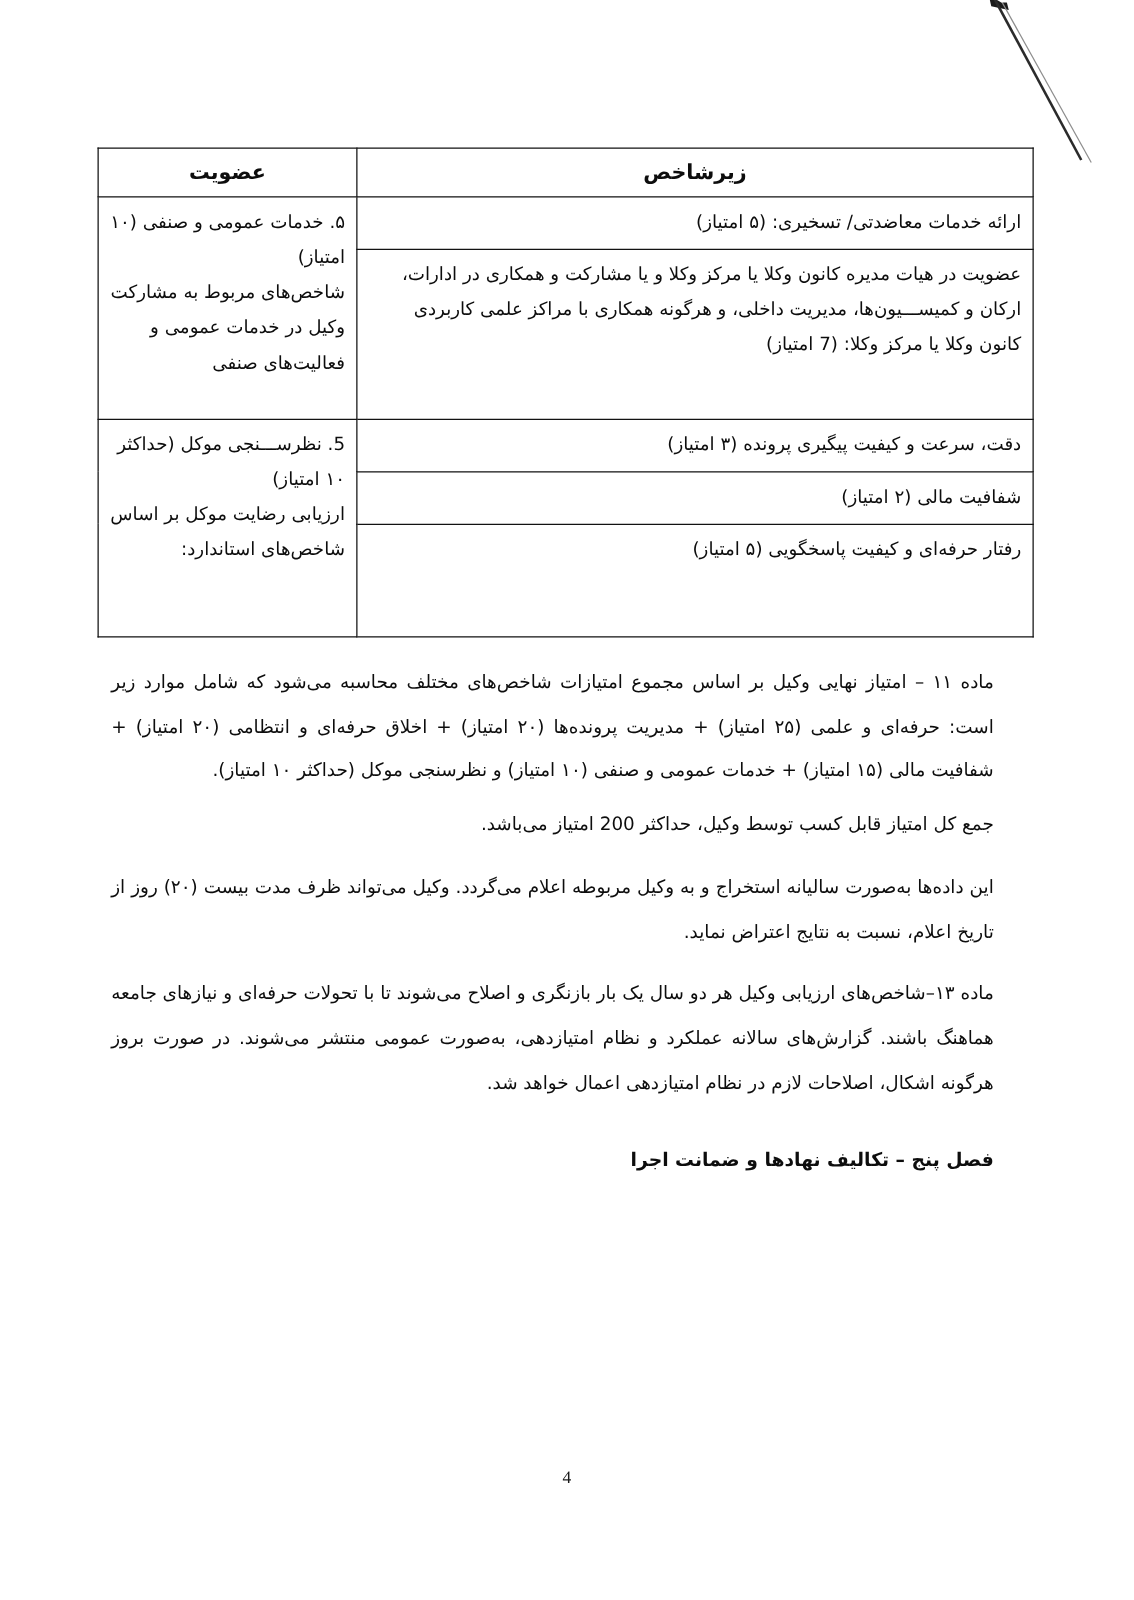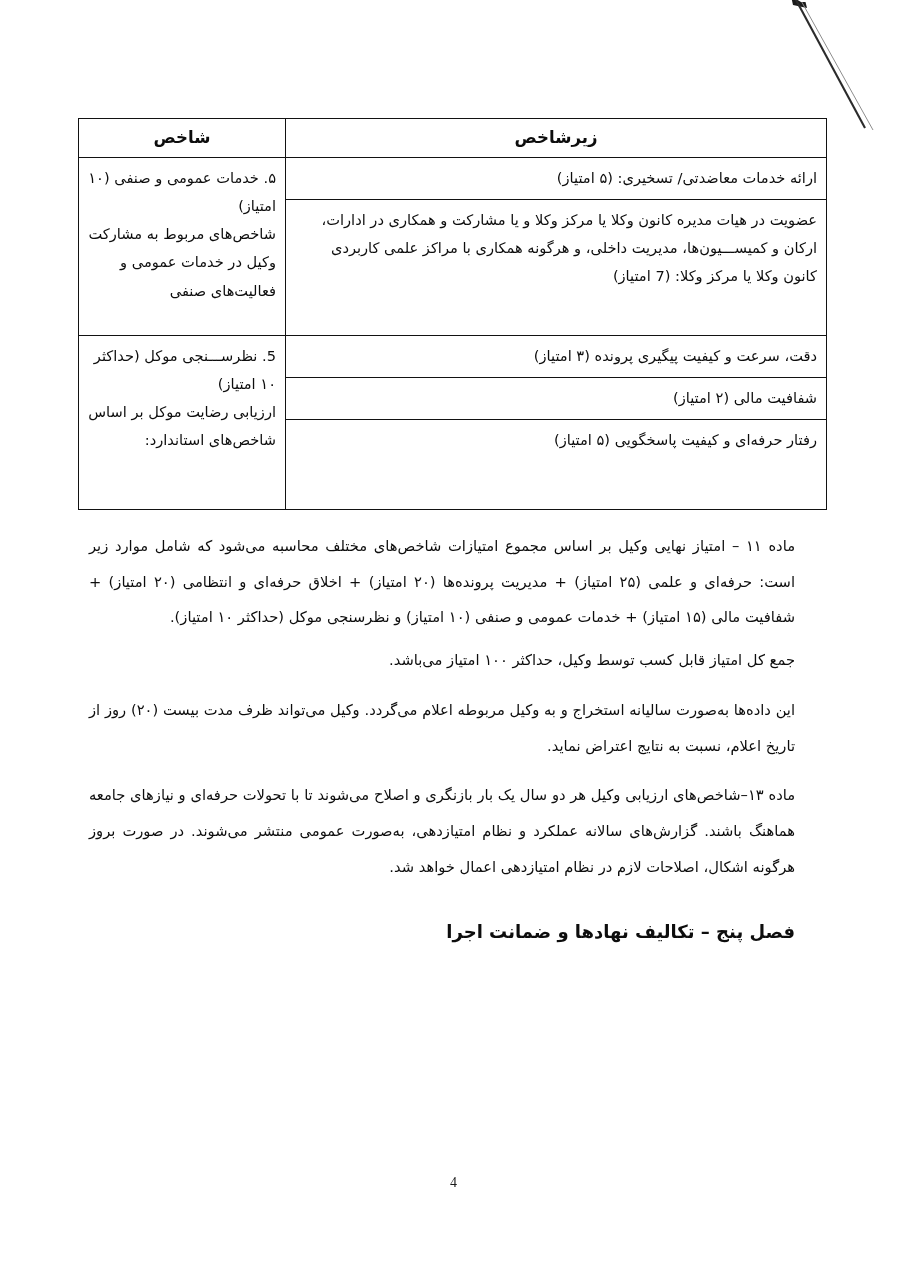--- a/index.html
+++ b/index.html
@@ -88,21 +88,21 @@
     font-size: 14.7px;
     line-height: 2.43;
     text-align: justify;
     text-align-last: right;
     letter-spacing: 0.05px;
   }
   .body p.gap { margin-bottom: 14px; }
   .body p.chapter {
     font-weight: bold;
     margin-top: 26px;
-    font-size: 18px;
+    font-size: 15px;
     text-align: left;
     text-align-last: right;
   }
 
   
   .folio {
     position: absolute;
     top: 1175px;
     left: 0;
     right: 0;
@@ -129,21 +129,21 @@
 
   <div class="table-wrap">
     <table class="idx">
       <colgroup>
         <col class="c-zir">
         <col class="c-shakhes">
       </colgroup>
       <thead>
         <tr>
           <th>زیرشاخص</th>
-          <th>شاخص</th>
+          <th>عضویت</th>
         </tr>
       </thead>
       <tbody>
 
         <tr>
           <td class="zir single">ارائه خدمات معاضدتی/ تسخیری: (۵ امتیاز)</td>
           <td class="shakhes" rowspan="2">
             <div>۵. خدمات عمومی و صنفی (۱۰ امتیاز)</div>
             <div>شاخص‌های مربوط به مشارکت وکیل در خدمات عمومی و فعالیت‌های صنفی</div>
           </td>
@@ -164,21 +164,21 @@
         </tr>
         <tr>
           <td class="zir single" style="height:76px;">رفتار حرفه‌ای و کیفیت پاسخگویی (۵ امتیاز)</td>
         </tr>
       </tbody>
     </table>
   </div>
 
   <div class="body">
     <p>ماده ۱۱ – امتیاز نهایی وکیل بر اساس مجموع امتیازات شاخص‌های مختلف محاسبه می‌شود که شامل موارد زیر است: حرفه‌ای و علمی (۲۵ امتیاز) + مدیریت پرونده‌ها (۲۰ امتیاز) + اخلاق حرفه‌ای و انتظامی (۲۰ امتیاز) + شفافیت مالی (۱۵ امتیاز) + خدمات عمومی و صنفی (۱۰ امتیاز) و نظرسنجی موکل (حداکثر ۱۰ امتیاز).</p>
-    <p class="gap">جمع کل امتیاز قابل کسب توسط وکیل، حداکثر ۱۰۰ امتیاز می‌باشد.</p>
+    <p class="gap">جمع کل امتیاز قابل کسب توسط وکیل، حداکثر 200 امتیاز می‌باشد.</p>
 
     <p class="gap">این داده‌ها به‌صورت سالیانه استخراج و به وکیل مربوطه اعلام می‌گردد. وکیل می‌تواند ظرف مدت بیست (۲۰) روز از تاریخ اعلام، نسبت به نتایج اعتراض نماید.</p>
 
     <p class="gap">ماده ۱۳–شاخص‌های ارزیابی وکیل هر دو سال یک بار بازنگری و اصلاح می‌شوند تا با تحولات حرفه‌ای و نیازهای جامعه هماهنگ باشند. گزارش‌های سالانه عملکرد و نظام امتیازدهی، به‌صورت عمومی منتشر می‌شوند. در صورت بروز هرگونه اشکال، اصلاحات لازم در نظام امتیازدهی اعمال خواهد شد.</p>
 
 
 
     <p class="chapter">فصل پنج – تکالیف نهادها و ضمانت اجرا</p>
   </div>
 

